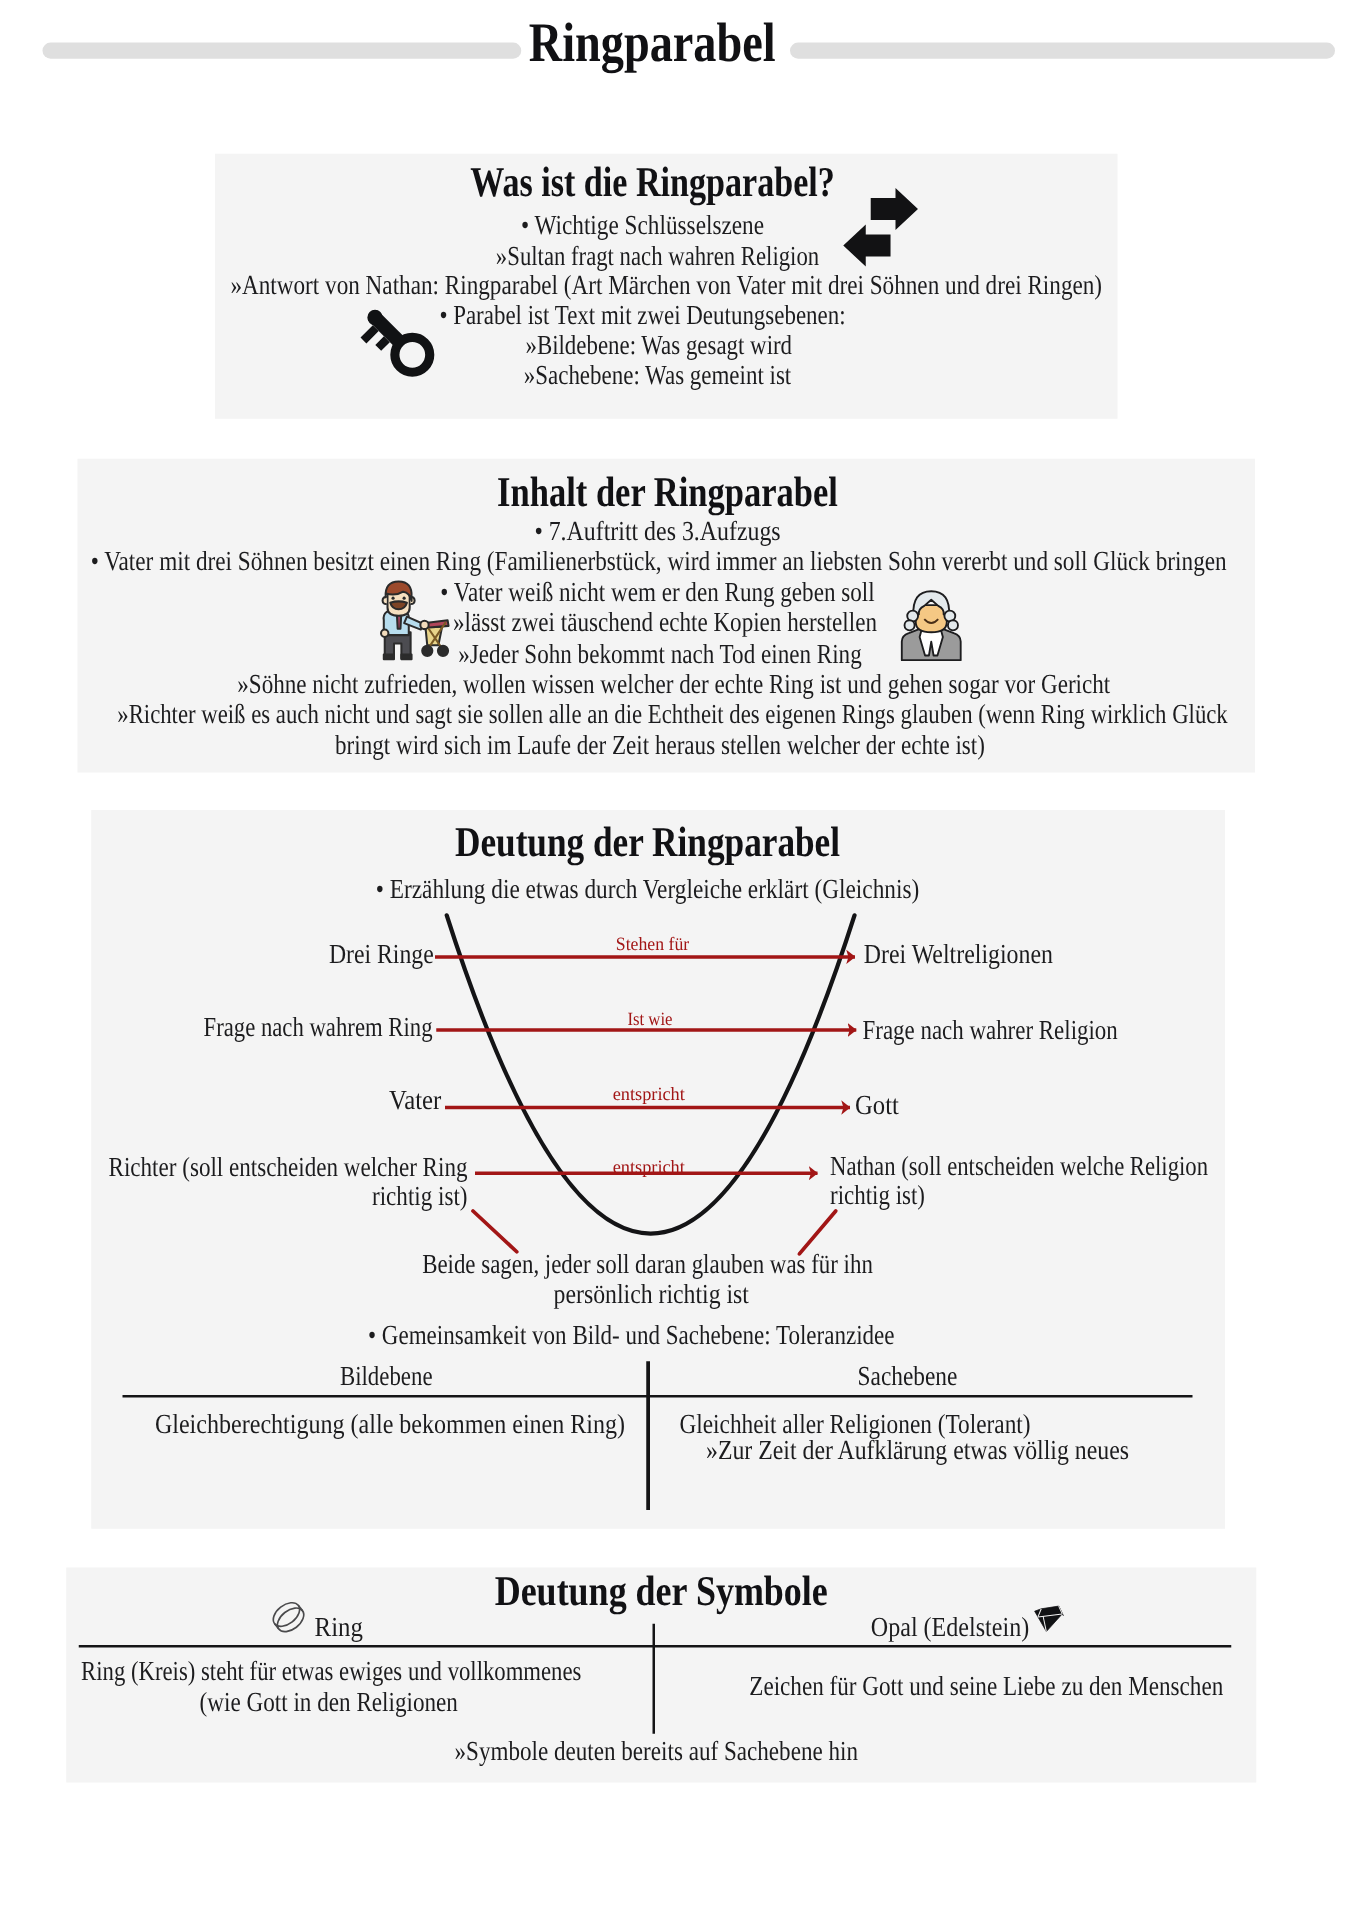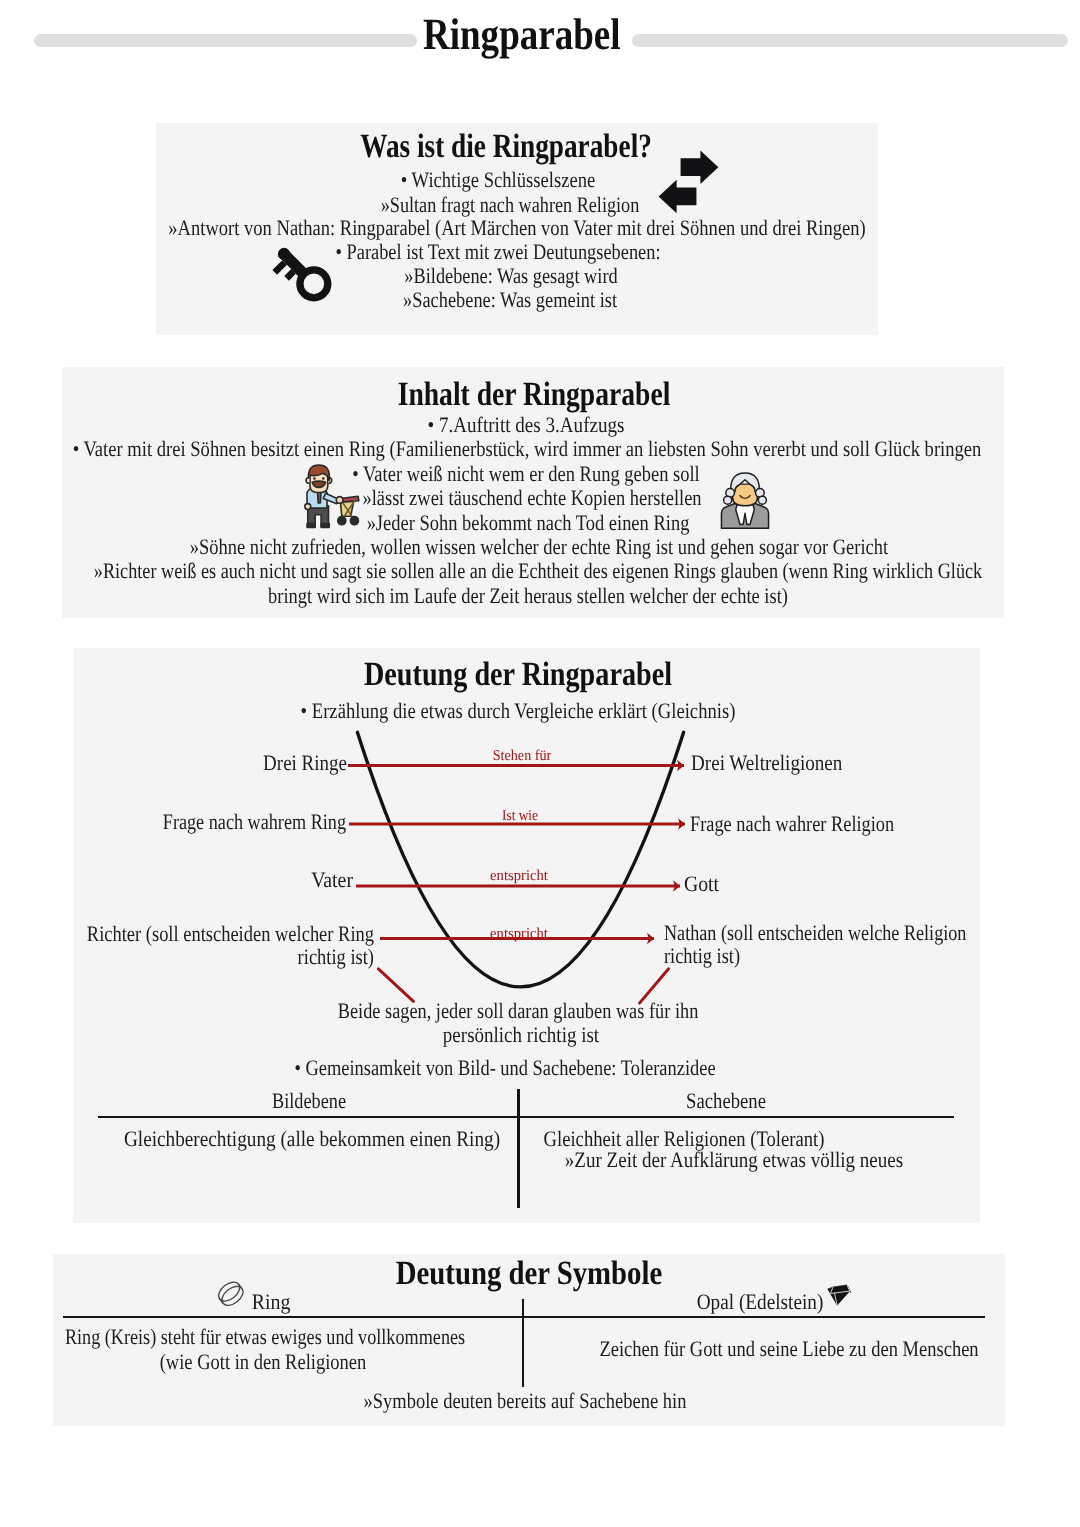--- a/index.html
+++ b/index.html
@@ -43,21 +43,21 @@
 </style>
 </head>
 <body>
 
 <div class="page">
 <div class="hdr">
  <div class="bar l"></div>
  <div class="bar r"></div>
  <div class="title">Ringparabel</div>
 </div>
-<div class="card" style="left:156px;top:123px;width:722px;height:212px;">
+<div class="card" style="left:172px;top:123px;width:722px;height:212px;">
   <div class="h2" style="left:350px;top:6.9px;transform:translateX(-50%) scaleX(0.8047);">Was ist die Ringparabel?</div>
   <div class="ln" style="left:341.5px;top:46.3px;transform:translateX(-50%) scaleX(0.8455);">• Wichtige Schlüsselszene</div>
   <div class="ln" style="left:354.4px;top:70.7px;transform:translateX(-50%) scaleX(0.8267);">»Sultan fragt nach wahren Religion</div>
   <div class="ln" style="left:361.4px;top:94.2px;transform:translateX(-50%) scaleX(0.8427);">»Antwort von Nathan: Ringparabel (Art Märchen von Vater mit drei Söhnen und drei Ringen)</div>
   <div class="ln" style="left:342.2px;top:118px;transform:translateX(-50%) scaleX(0.8345);">• Parabel ist Text mit zwei Deutungsebenen:</div>
   <div class="ln" style="left:354.7px;top:141.6px;transform:translateX(-50%) scaleX(0.8323);">»Bildebene: Was gesagt wird</div>
   <div class="ln" style="left:354.3px;top:165.6px;transform:translateX(-50%) scaleX(0.8351);">»Sachebene: Was gemeint ist</div>
 <svg class="ico" style="left:501.79999999999995px;top:26.400000000000006px;width:61px;height:65px;" viewBox="0 0 100 104" xmlns="http://www.w3.org/2000/svg">
  <path fill="#121214" d="M37 14 h32.5 v-13 l29.5 27.5 l-29.5 27.5 v-13 h-32.5 z"></path>
  <path fill="#121214" d="M63 62 h-32.5 v-13 l-29.5 27.5 l29.5 27.5 v-13 h32.5 z"></path>

